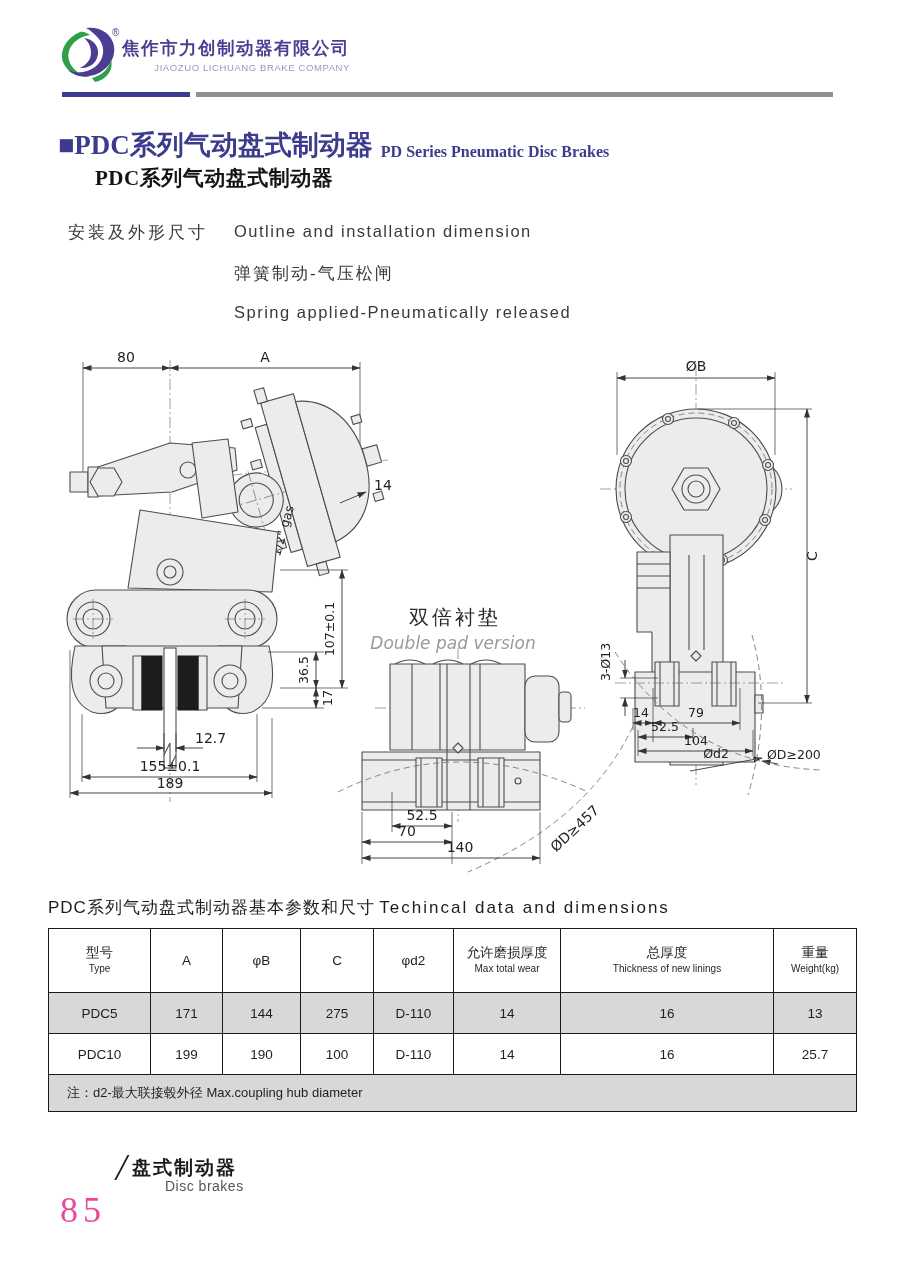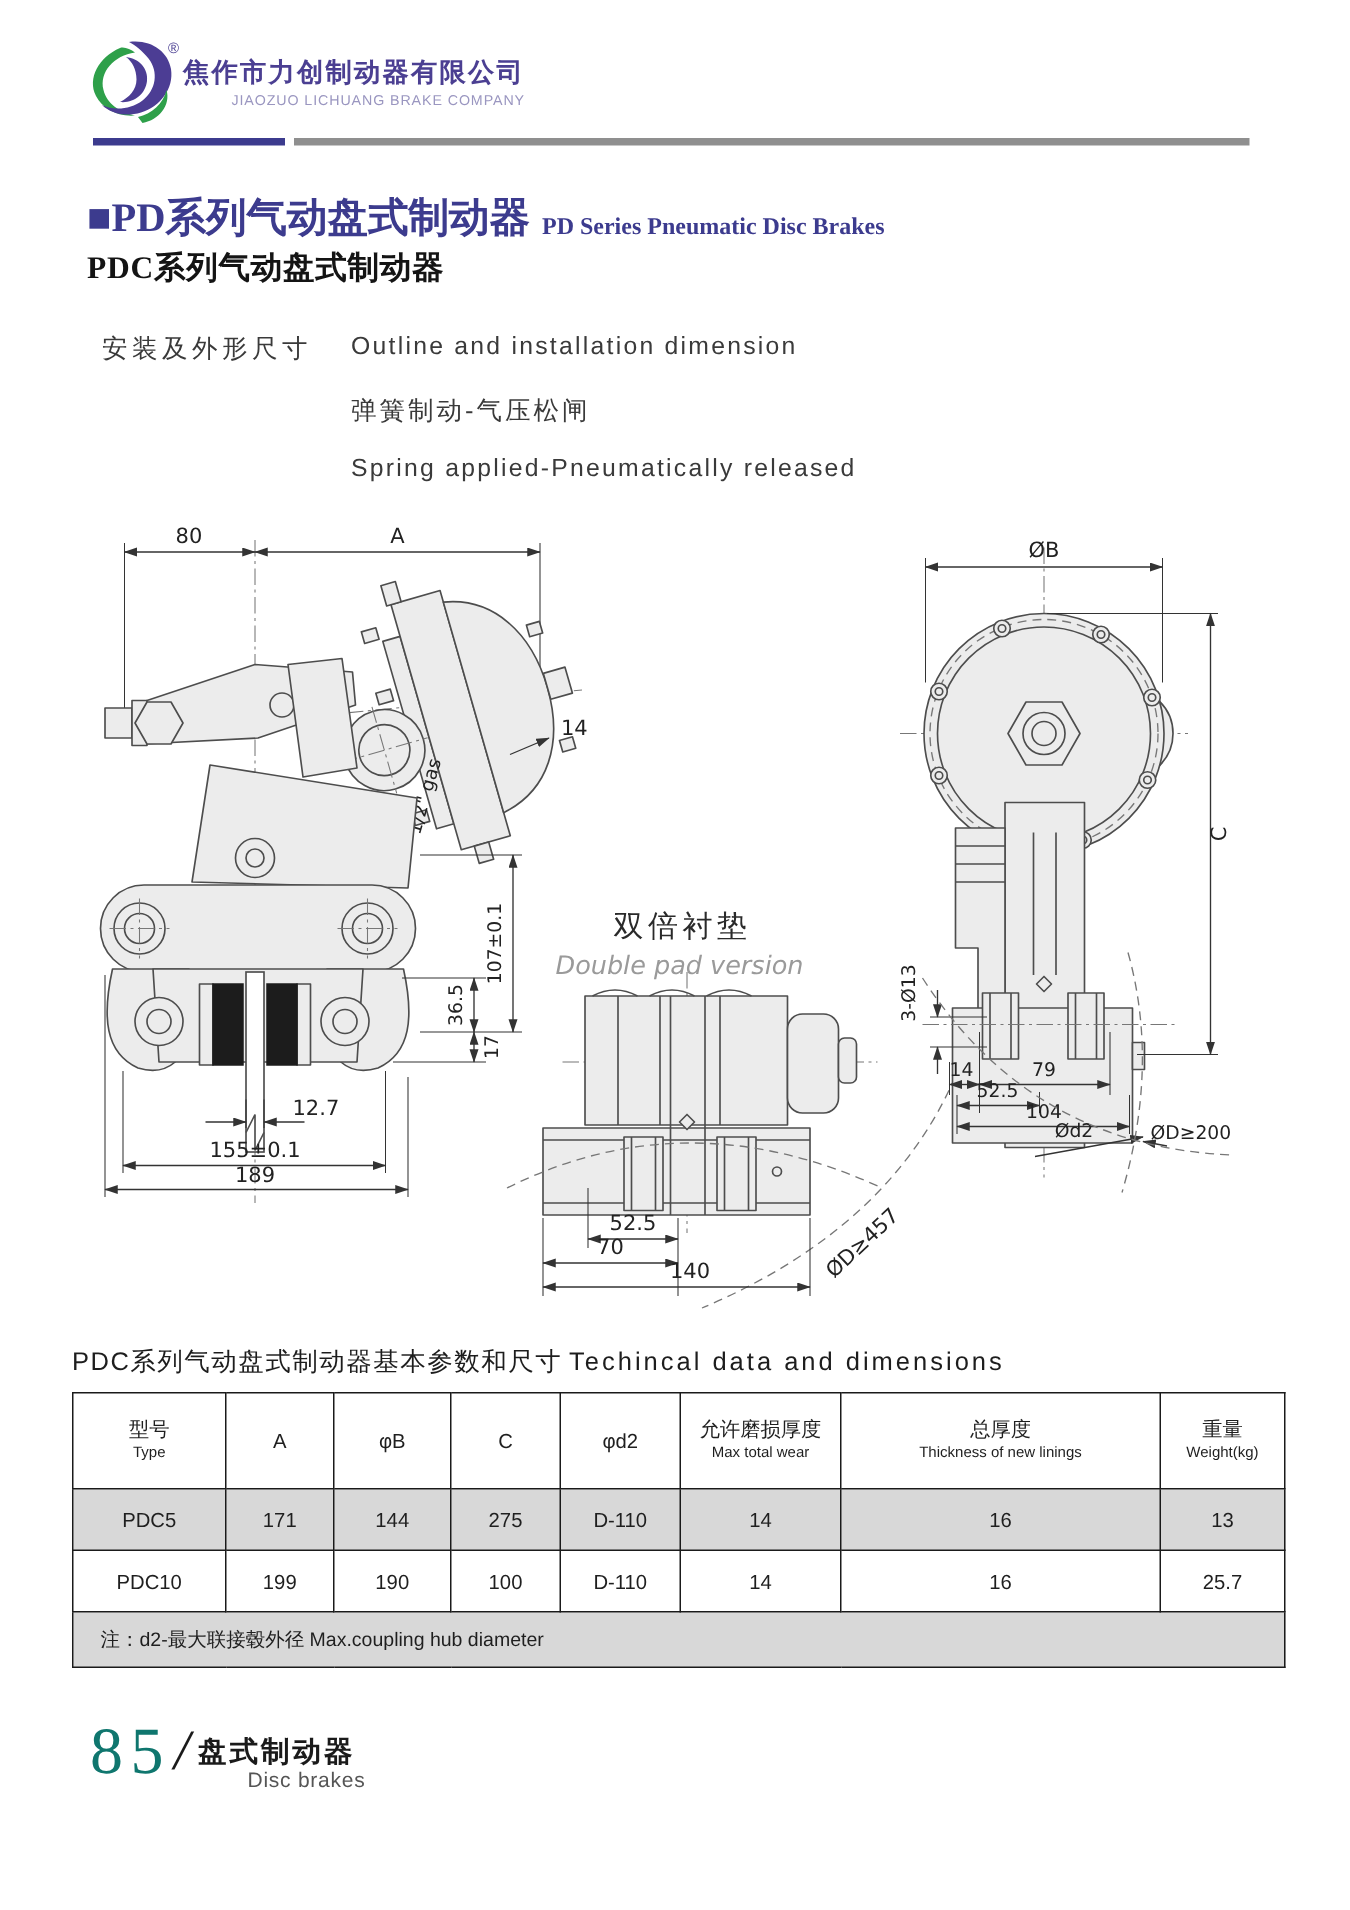--- a/index.html
+++ b/index.html
@@ -11,21 +11,21 @@
   .company-cn{font-size:17.5px;font-weight:bold;color:#4b3f92;letter-spacing:1.5px;}
   .company-en{font-size:9.5px;color:#9a96c0;letter-spacing:0.6px;margin-top:2px;text-align:right;}
   .reg-mark{font-size:10px;color:#4b3f92;}
   .rule-purple{background:#3c3b8e;width:128px;height:5px;}
   .rule-gray{background:#8f8f8f;width:637px;height:5px;}
 
   
   .main-title-row{display:flex;align-items:flex-end;gap:8px;}
   .main-title-cn{font-family:"Liberation Serif",serif;font-weight:bold;font-size:27px;color:#3c3b8e;}
   .main-title-en{font-family:"Liberation Serif",serif;font-weight:bold;font-size:16px;color:#3c3b8e;padding-bottom:2px;}
-  .sub-title{font-family:"Liberation Serif",serif;font-weight:bold;font-size:21px;color:#141414;letter-spacing:0.5px;}
+  .sub-title{font-family:"Liberation Serif",serif;font-weight:bold;font-size:21px;color:#141414;letter-spacing:0.5px;margin-left:37px;}
 
   .intro-cn{font-size:17px;color:#3a3a3a;letter-spacing:3px;}
   .intro-en{font-size:16.5px;color:#3a3a3a;letter-spacing:1.5px;}
 
   
   .fillp{fill:#ececec;stroke:#4d4d4d;stroke-width:1.1;stroke-linejoin:round;}
   .lnp{fill:none;stroke:#4d4d4d;stroke-width:1.1;}
   .whitep{fill:#ffffff;stroke:#4d4d4d;stroke-width:1.1;}
   .blackp{fill:#1c1c1c;stroke:#1c1c1c;}
   .dim{stroke:#333;stroke-width:0.9;fill:none;}
@@ -45,21 +45,21 @@
                 font-size:13.5px;color:#1f1f1f;padding:0;}
   table.spec .hdr{height:64px;background:#ffffff;}
   table.spec .row-gray{background:#d8d8d8;}
   table.spec .row-white{background:#ffffff;}
   table.spec .data-row td{height:40px;}
   table.spec .note-cell{height:36px;text-align:left;padding-left:18px;font-size:13px;background:#d8d8d8;}
   .hdr-cn{display:block;font-size:13.5px;line-height:17px;}
   .hdr-en{display:block;font-size:10px;line-height:16px;}
 
   
-  .page-num{font-family:"Liberation Serif",serif;font-size:44px;color:#0f766e;letter-spacing:5px;}
+  .page-num{font-family:"Liberation Serif",serif;font-size:36px;color:#ec4899;letter-spacing:5px;margin-top:47px;}
   .footer-slash{font-family:"Liberation Serif",serif;font-size:38px;color:#1a1a1a;font-style:italic;}
   .footer-cn{font-size:19px;font-weight:bold;color:#1a1a1a;letter-spacing:2px;}
   .footer-en{font-size:14px;color:#555;letter-spacing:0.5px;padding-left:32px;}
 </style>
 </head>
 <body>
 
 <div class="page">
 
   <svg class="abs" style="left:56px;top:26px" width="64" height="60" viewBox="0 0 64 60">
@@ -70,21 +70,21 @@
   </svg>
   <span class="abs reg-mark" style="left:112px;top:27px">®</span>
   <div class="abs" style="left:122px;top:36px">
     <div class="company-cn">焦作市力创制动器有限公司</div>
     <div class="company-en">JIAOZUO LICHUANG BRAKE COMPANY</div>
   </div>
   <div class="abs rule-purple" style="left:62px;top:92px"></div>
   <div class="abs rule-gray" style="left:196px;top:92px"></div>
 
   <div class="abs main-title-row" style="left:58px;top:127px">
-    <span class="main-title-cn">■PD系列气动盘式制动器</span>
+    <span class="main-title-cn">■PDC系列气动盘式制动器</span>
     <span class="main-title-en">PD Series Pneumatic Disc Brakes</span>
   </div>
   <div class="abs sub-title" style="left:58px;top:164px">PDC系列气动盘式制动器</div>
 
   <div class="abs intro-cn" style="left:68px;top:221px">安装及外形尺寸</div>
   <div class="abs intro-en" style="left:234px;top:222px">Outline and installation dimension</div>
   <div class="abs intro-cn" style="left:234px;top:262px;letter-spacing:2px">弹簧制动-气压松闸</div>
   <div class="abs intro-en" style="left:234px;top:303px">Spring applied-Pneumatically released</div>
 
   <svg class="abs" style="left:40px;top:340px" width="850" height="540" viewBox="0 0 850 540">

